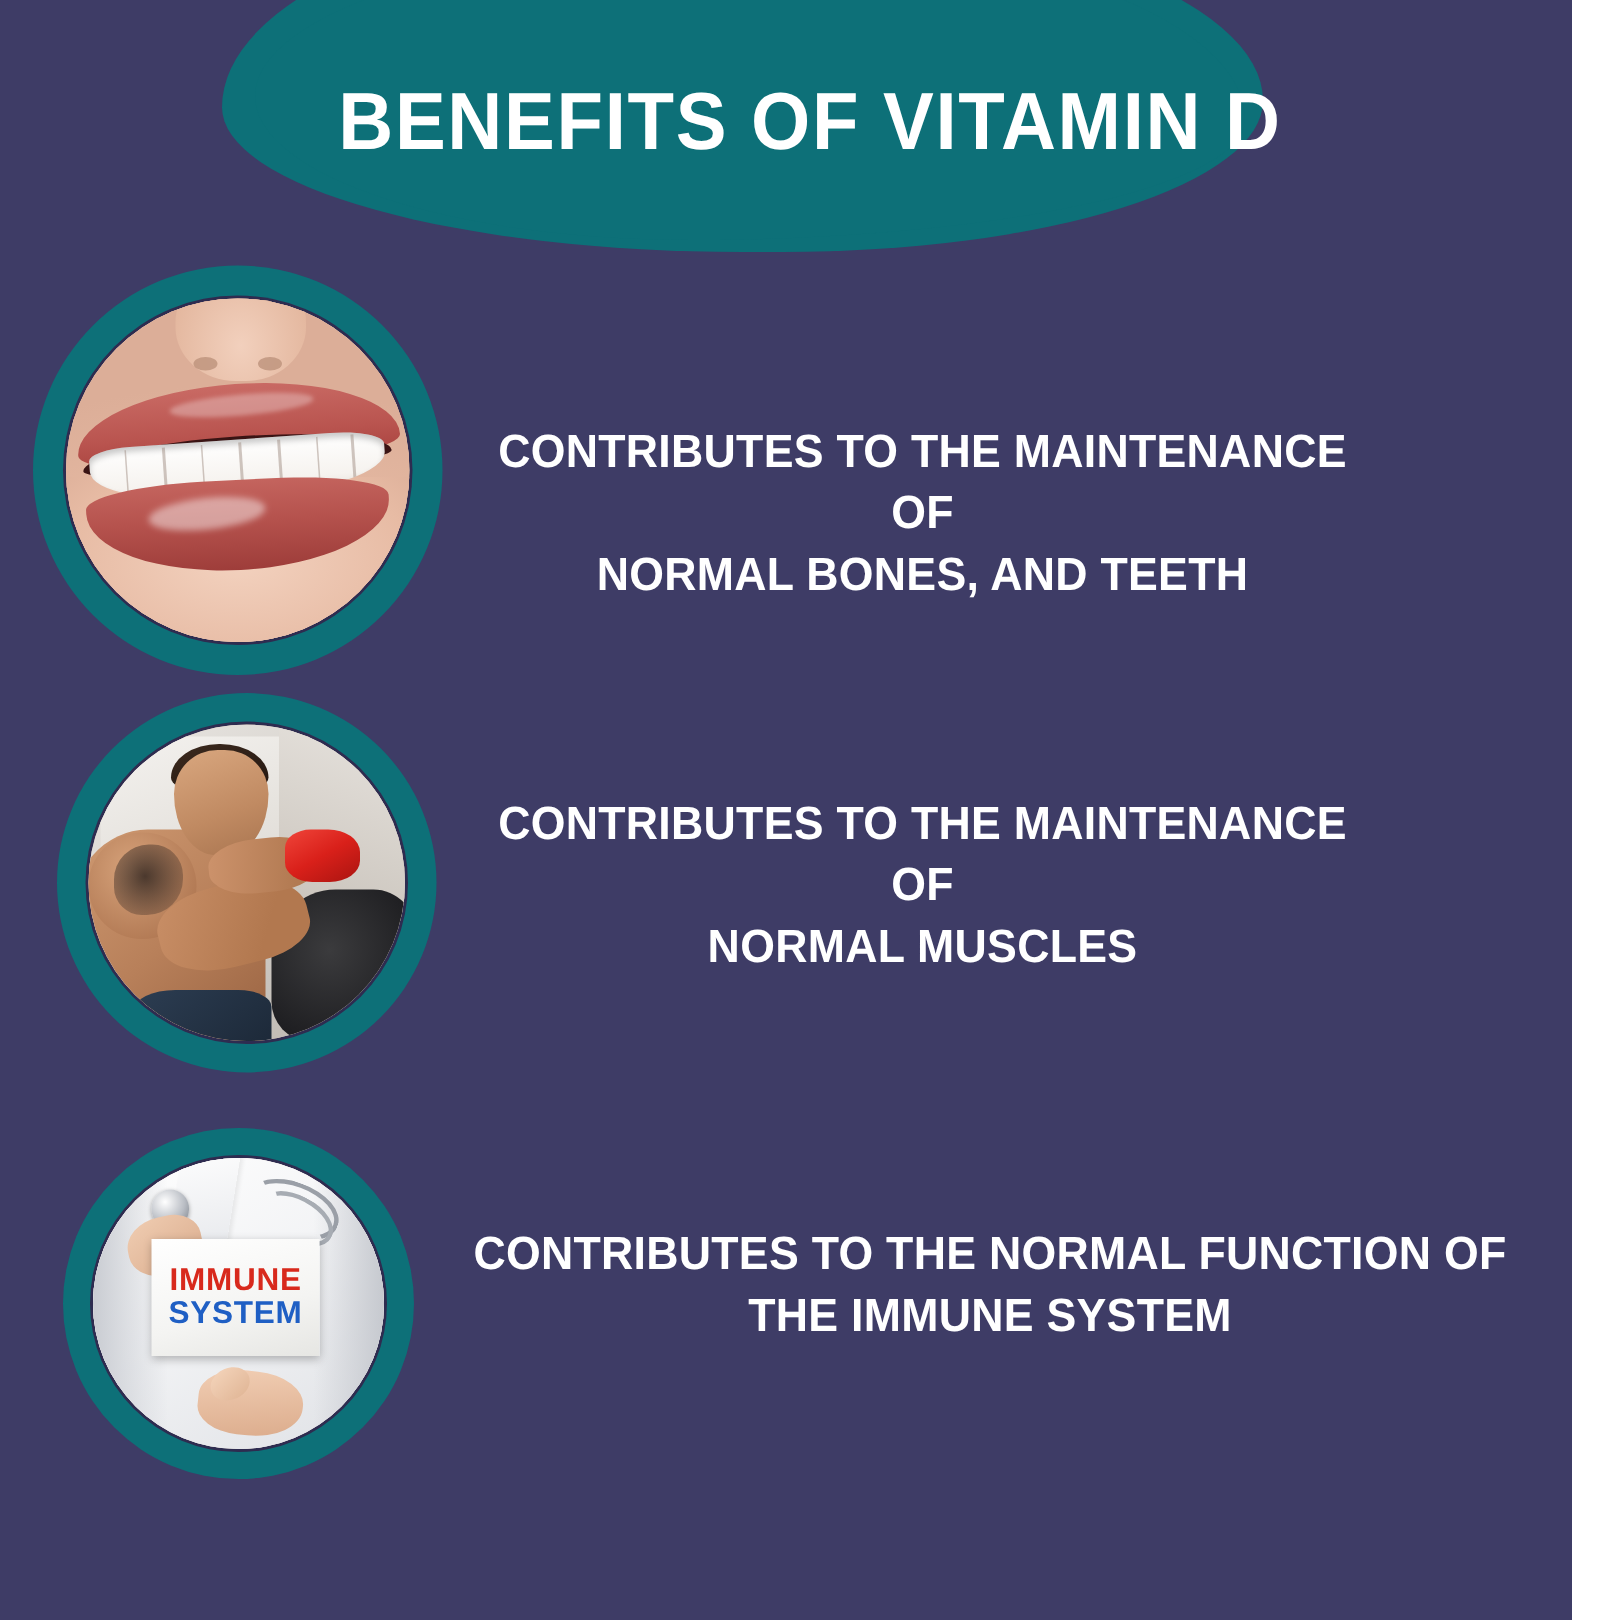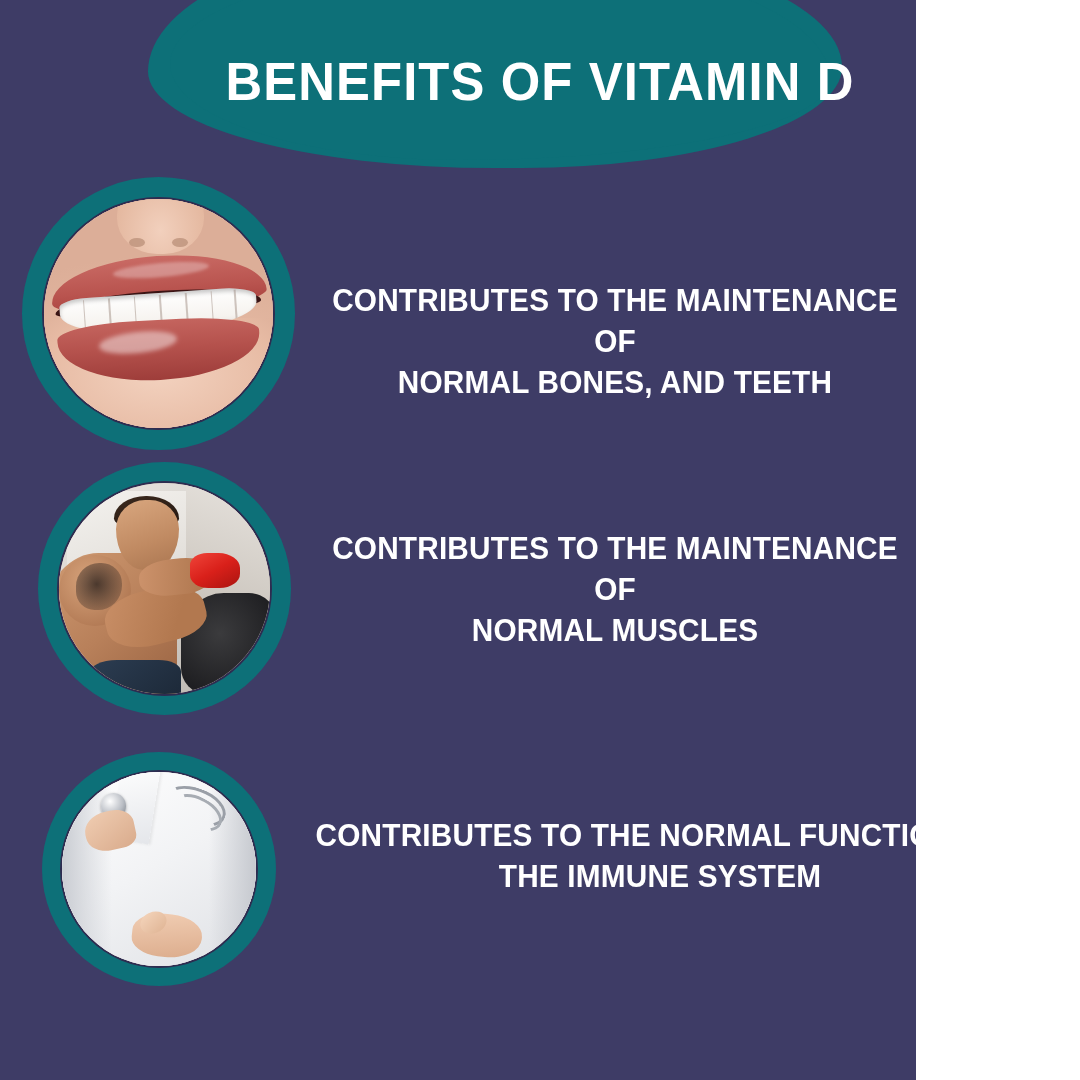--- a/index.html
+++ b/index.html
@@ -8,21 +8,21 @@
   }
   body {
     width: 1080px;
     height: 1080px;
     overflow: hidden;
     font-family: "Liberation Sans", sans-serif;
   }
 
   #poster {
     position: relative;
-    width: 916px;
+    width: 1048px;
     height: 1080px;
     background: #3e3c66;
     overflow: hidden;
   }
 
   
   .title-blob {
     position: absolute;
     left: 148px;
     top: -60px;
@@ -386,20 +386,24 @@
       <div class="photo">
         <div class="photo-inner ph-doc">
           <div class="coat"></div>
           <div class="coat-shadow-l"></div>
           <div class="coat-shadow-r"></div>
           <div class="lapel"></div>
           <div class="steth-tube"></div>
           <div class="steth-tube2"></div>
           <div class="steth-bell"></div>
           <div class="hand-top"></div>
+          <div class="sign">
+            <div class="sign-line1" style="color:#d8291c">IMMUNE</div>
+            <div class="sign-line2" style="color:#1f5fc4">SYSTEM</div>
+          </div>
           <div class="hand-bot"></div>
           <div class="thumb"></div>
         </div>
       </div>
     </div>
     <div class="benefit-text">CONTRIBUTES TO THE NORMAL FUNCTION OF
 THE IMMUNE SYSTEM</div>
   </div>
 
 </div>

